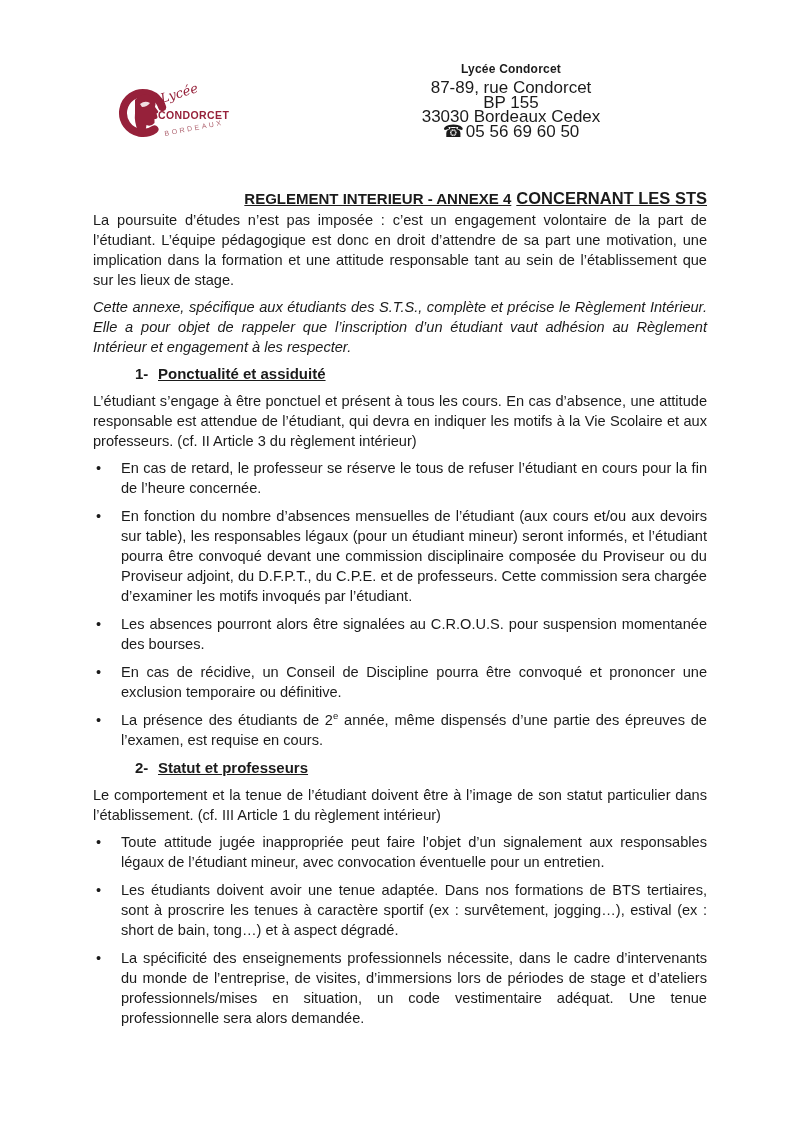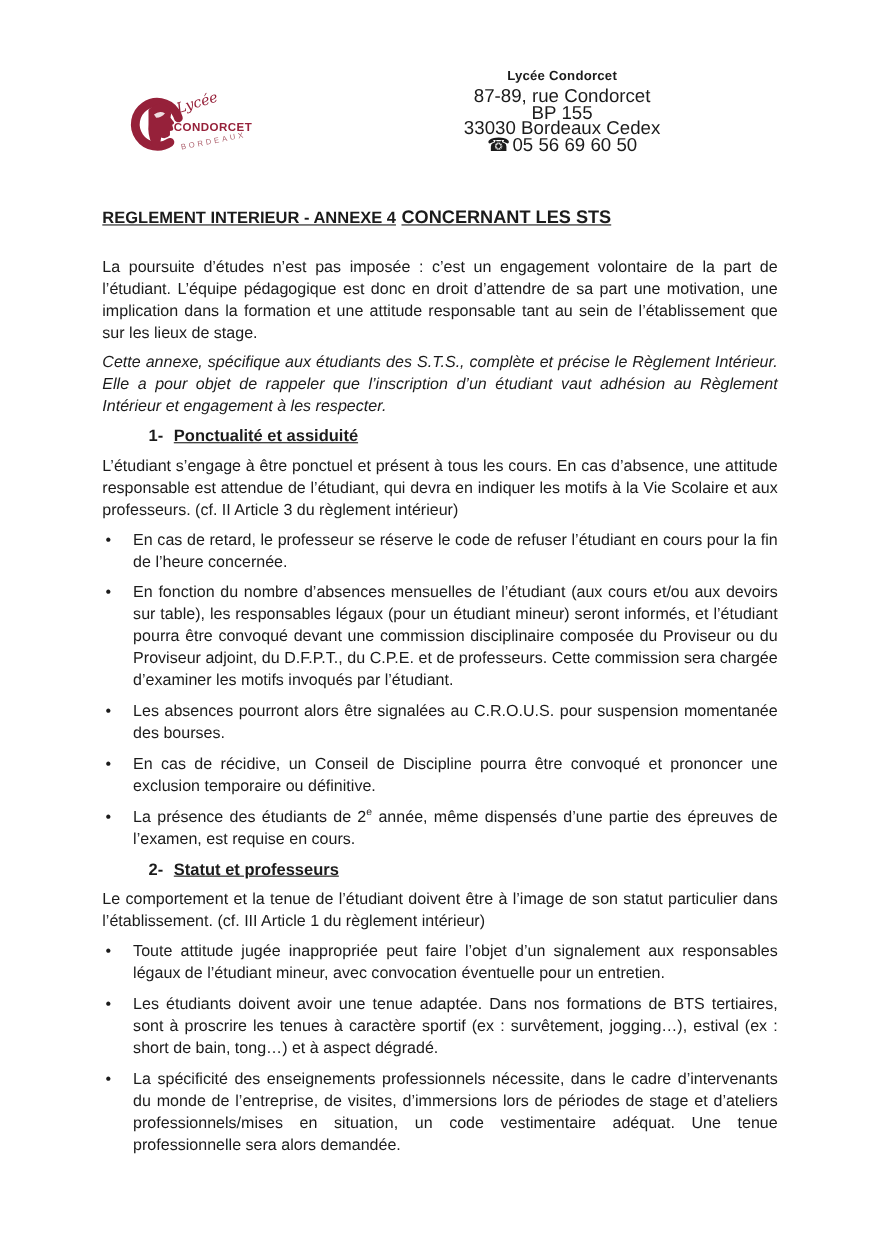--- a/index.html
+++ b/index.html
@@ -45,23 +45,23 @@
   .content {
     position: absolute;
     left: 93px;
     top: 187px;
     width: 614px;
     font-size: 14.6px;
     line-height: 20px;
     text-align: justify;
   }
   .doc-title {
-    text-align: left;
+    text-align: right;
     line-height: 22px;
-    margin-bottom: 23px;
+    margin-bottom: 0;
     white-space: nowrap;
   }
   .doc-title .u { text-decoration: underline; }
   .doc-title .t1 { font-weight: bold; font-size: 15px; margin-right: 5px; }
   .doc-title .t2 { font-weight: bold; font-size: 16.5px; }
 
   p.para { margin: 0 0 7px 0; }
   p.italic { font-style: italic; }
 
   .sec-head {
@@ -142,21 +142,21 @@
 
     <div class="sec-head">
       <span class="num">1-</span>
       <span class="txt">Ponctualité et assiduité</span>
     </div>
 
     <p class="para">L’étudiant s’engage à être ponctuel et présent à tous les cours. En cas d’absence, une attitude responsable est attendue de l’étudiant, qui devra en indiquer les motifs à la Vie Scolaire et aux professeurs. (cf. II Article 3 du règlement intérieur)</p>
 
     <div class="bullet">
       <span class="dot">•</span>
-      <div class="btxt">En cas de retard, le professeur se réserve le code de refuser l’étudiant en cours pour la fin de l’heure concernée.</div>
+      <div class="btxt">En cas de retard, le professeur se réserve le tous de refuser l’étudiant en cours pour la fin de l’heure concernée.</div>
     </div>
     <div class="bullet">
       <span class="dot">•</span>
       <div class="btxt">En fonction du nombre d’absences mensuelles de l’étudiant (aux cours et/ou aux devoirs sur table), les responsables légaux (pour un étudiant mineur) seront informés, et l’étudiant pourra être convoqué devant une commission disciplinaire composée du Proviseur ou du Proviseur adjoint, du D.F.P.T., du C.P.E. et de professeurs. Cette commission sera chargée d’examiner les motifs invoqués par l’étudiant.</div>
     </div>
     <div class="bullet">
       <span class="dot">•</span>
       <div class="btxt">Les absences pourront alors être signalées au C.R.O.U.S. pour suspension momentanée des bourses.</div>
     </div>
     <div class="bullet">

